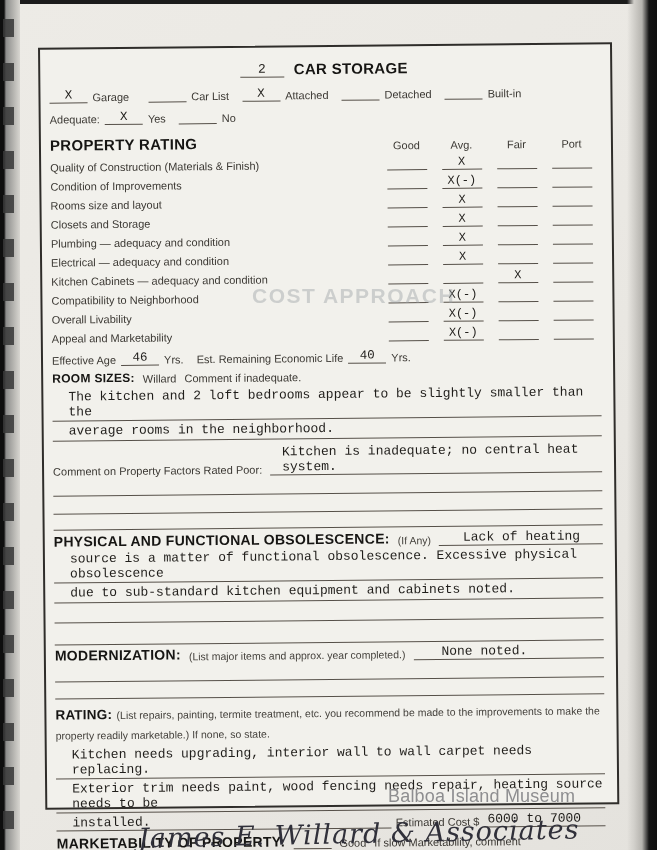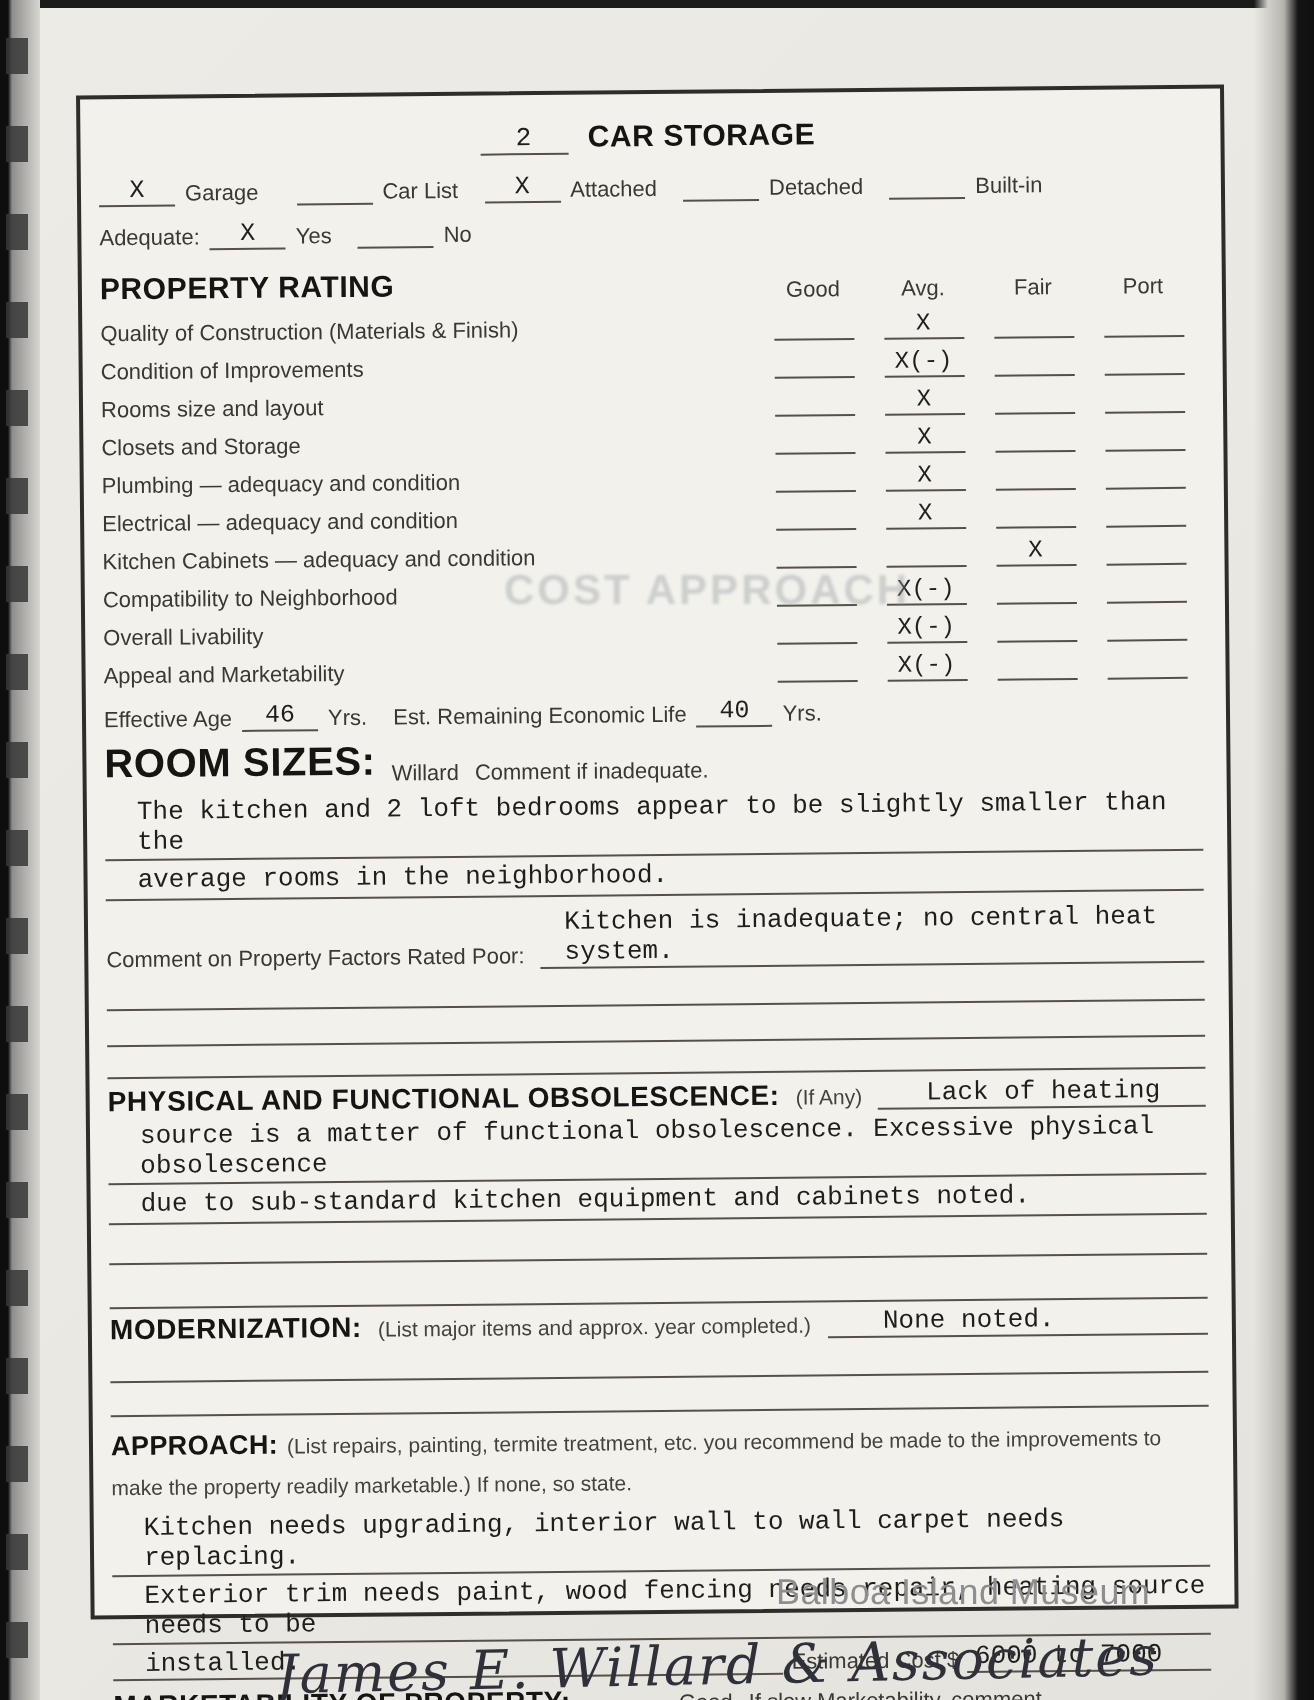--- a/index.html
+++ b/index.html
@@ -253,21 +253,21 @@
     <div class="f-row age-row">
       <span class="lbl">Effective Age</span>
       <span class="typed tline markline">46</span>
       <span class="lbl">Yrs.</span>
       <span class="lbl" style="margin-left:8px">Est. Remaining Economic Life</span>
       <span class="typed tline markline">40</span>
       <span class="lbl">Yrs.</span>
     </div>
 
     <div class="sec-row" style="margin-top:5px">
-      <span class="h1" style="font-size:20px">ROOM SIZES:</span>
+      <span class="h1" style="font-size:12px">ROOM SIZES:</span>
       <span class="lbl">Willard</span>
       <span class="lbl">Comment if inadequate.</span>
     </div>
     <div class="typed-line" style="margin-top:4px">The kitchen and 2 loft bedrooms appear to be slightly smaller than the</div>
     <div class="typed-line">average rooms in the neighborhood.</div>
 
     <div class="sec-row" style="margin-top:5px">
       <span class="lbl">Comment on Property Factors Rated Poor:</span>
       <span class="typed tline fill" style="padding-left:12px">Kitchen is inadequate; no central heat system.</span>
     </div>
@@ -287,21 +287,21 @@
 
     <div class="sec-row" style="margin-top:2px">
       <span class="h1" style="font-size:14px">MODERNIZATION:</span>
       <span class="hint">(List major items and approx. year completed.)</span>
       <span class="typed tline fill" style="padding-left:28px">None noted.</span>
     </div>
     <div class="rule" style="height:18px"></div>
     <div class="rule" style="height:16px"></div>
 
     <div style="margin-top:5px;line-height:1.25">
-      <span class="h2">APPROACH:</span>
+      <span class="h2">RATING:</span>
       <span class="hint">(List repairs, painting, termite treatment, etc. you recommend be made to the improvements to make the property readily marketable.) If none, so state.</span>
     </div>
     <div class="typed-line" style="margin-top:3px">Kitchen needs upgrading, interior wall to wall carpet needs replacing.</div>
     <div class="typed-line">Exterior trim needs paint, wood fencing needs repair, heating source needs to be</div>
     <div class="sec-row" style="margin-top:2px;gap:4px">
       <span class="typed tline fill" style="padding-left:16px">installed.</span>
       <span class="lbl">Estimated Cost $</span>
       <span class="typed tline" style="width:118px;padding-left:4px">6000 to 7000</span>
     </div>
 

